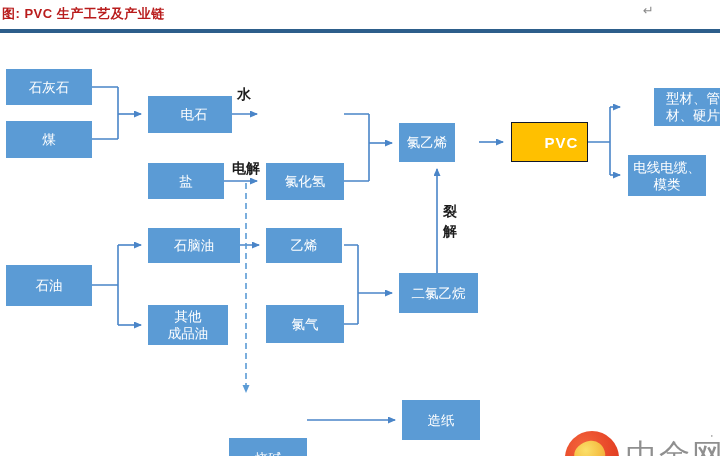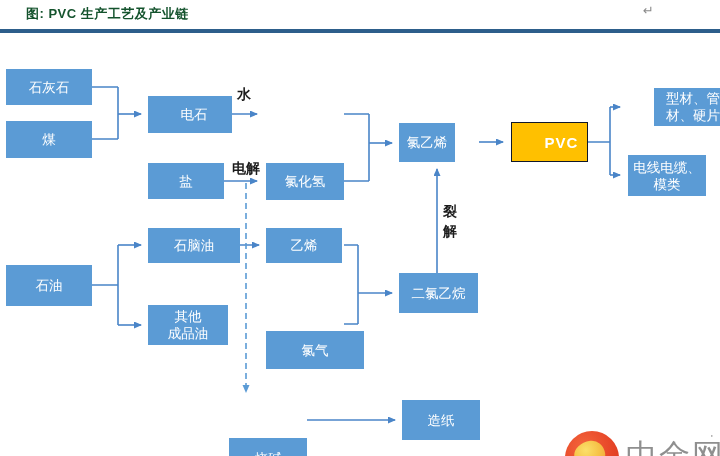--- a/index.html
+++ b/index.html
@@ -2,21 +2,21 @@
 <html><head>
 <meta charset="utf-8">
 <style>
   html,body { margin:0; padding:0; background:#fff; }
   .canvas {
     position:relative; width:720px; height:456px; background:#ffffff;
     overflow:hidden; font-family:"Liberation Sans","DejaVu Sans",sans-serif;
   }
   .title {
     position:absolute; left:2px; top:5px; font-size:13px; font-weight:700;
-    color:#14532d; letter-spacing:0.5px; white-space:nowrap;margin-left:24px;
+    color:#b91c1c; letter-spacing:0.5px; white-space:nowrap;
   }
   .rule { position:absolute; left:0; top:29px; width:720px; height:4px; background:#2D5E8B; }
   .retmark { position:absolute; left:643px; top:3px; font-size:13px; color:#8a8a8a; }
   .node {
     position:absolute; background:#5B9BD5; color:#ffffff;
     display:flex; align-items:center; justify-content:center;
     text-align:center; font-size:13.5px; line-height:17px; white-space:pre-line;
   }
   .node.orange {
     background:#FFC000; border:1px solid #0f172a; box-sizing:border-box;
@@ -94,21 +94,21 @@
   <div class="node orange" style="left:511px;top:122px;width:77px;height:40px;">PVC</div>
   <div class="node" style="left:628px;top:88px;width:78px;height:38px;margin-left:26px;">型材、管
 材、硬片</div>
   <div class="node" style="left:628px;top:155px;width:78px;height:41px;">电线电缆、
 模类</div>
   <div class="node" style="left:6px;top:265px;width:86px;height:41px;">石油</div>
   <div class="node" style="left:148px;top:228px;width:92px;height:35px;">石脑油</div>
   <div class="node" style="left:148px;top:305px;width:80px;height:40px;">其他
 成品油</div>
   <div class="node" style="left:266px;top:228px;width:76px;height:35px;">乙烯</div>
-  <div class="node" style="left:266px;top:305px;width:98px;height:38px;margin-top:26px;">氯气</div>
+  <div class="node" style="left:266px;top:305px;width:78px;height:38px;">氯气</div>
   <div class="node" style="left:399px;top:273px;width:79px;height:40px;">二氯乙烷</div>
   <div class="node" style="left:229px;top:399px;width:78px;height:41px;margin-top:39px;">烧碱</div>
   <div class="node" style="left:402px;top:400px;width:78px;height:40px;">造纸</div>
 
   <div class="flabel" style="left:231px;top:84px;width:26px;">水</div>
   <div class="flabel" style="left:228px;top:158px;width:36px;">电解</div>
   <div class="flabel" style="left:440px;top:201px;width:20px;">裂
 解</div>
 
   <div class="wm-circle">

